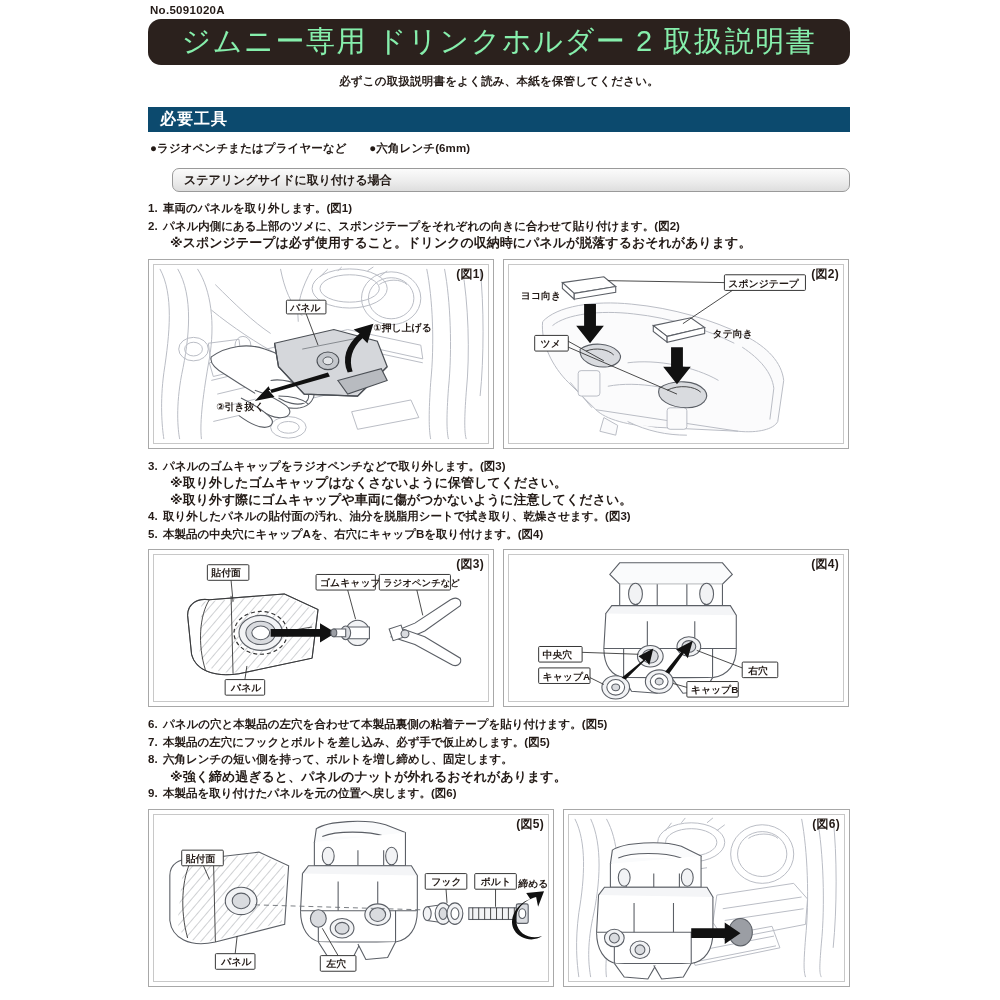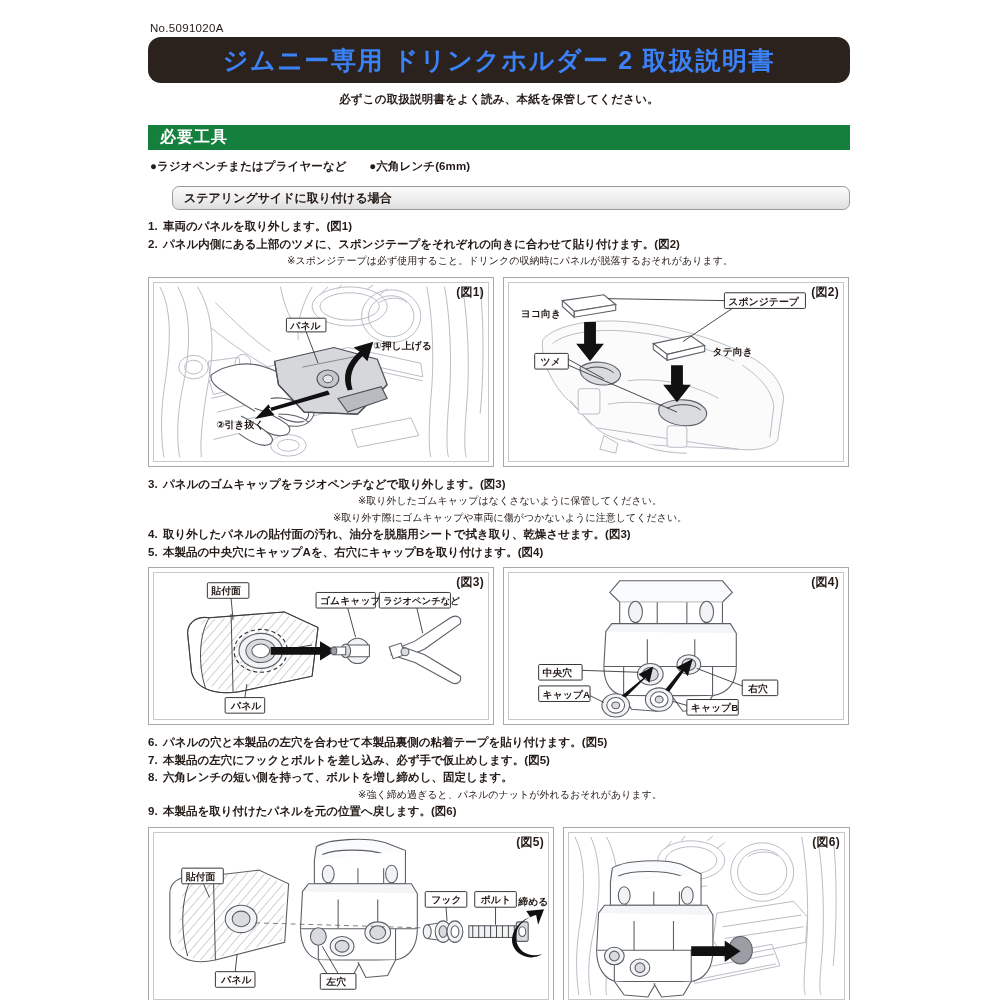--- a/index.html
+++ b/index.html
@@ -11,40 +11,40 @@
     color:#231a16;
     overflow:hidden;
     -webkit-font-smoothing:antialiased;
   }
   .page{position:relative;width:1000px;height:1000px;}
   .content{position:absolute;left:148px;top:0;width:702px;}
 
   
   .partno{
     font-size:11.5px;letter-spacing:.3px;color:#231a16;
-    margin:22px 0 3px 2px;font-weight:400;
+    margin:4px 0 3px 2px;font-weight:700;
   }
 
   
   .titlebar{
     background:#2b211d;border-radius:13px;
     height:46px;display:flex;align-items:center;justify-content:center;
   }
   .titlebar .t{
-    color:#3b82f6;font-size:25px;font-weight:bold;letter-spacing:1.6px;
+    color:#86efac;font-size:29px;font-weight:normal;letter-spacing:1.6px;
     white-space:nowrap;
   }
   .subtitle{
     text-align:center;font-size:11.5px;font-weight:bold;color:#231a16;
     margin:9px 0 18px 0;letter-spacing:.2px;
   }
 
   
   .secbar{
-    background:#15803d;height:25px;display:flex;align-items:center;
+    background:#0c4a6e;height:25px;display:flex;align-items:center;
     margin-bottom:9px;
   }
   .secbar .t{
     color:#fff;font-size:16px;font-weight:bold;padding-left:12px;letter-spacing:1px;
   }
   .toolline{
     font-size:11.5px;font-weight:bold;margin:0 0 12px 2px;letter-spacing:.1px;
   }
   .toolline .sp{display:inline-block;width:16px;}
 
@@ -54,21 +54,21 @@
     background:linear-gradient(to bottom,#fbfbfb 0%,#ededed 55%,#dedede 100%);
     display:flex;align-items:center;margin-bottom:8px;margin-left:24px;
   }
   .subbar .t{font-size:12px;font-weight:bold;padding-left:11px;color:#231a16;}
 
   
   .steps{margin:0 0 7px 0;}
   .step{display:flex;font-size:11.5px;font-weight:bold;line-height:16.5px;margin-bottom:1px;}
   .step .num{width:15px;flex:0 0 15px;text-align:left;}
   .step .txt{flex:1;}
-  .note{font-size:10px;font-weight:normal;line-height:16.5px;padding-left:22px;text-align:center;}
+  .note{font-size:13px;font-weight:bold;line-height:16.5px;padding-left:22px;}
 
   
   .figrow{display:flex;gap:9px;margin-bottom:9px;}
   .figbox{
     border:1px solid #a8a8a8;background:#fff;position:relative;box-sizing:border-box;
   }
   .figbox .inner{position:absolute;left:4px;top:4px;right:4px;bottom:4px;
     border:1px solid #c8c8c8;overflow:hidden;}
   .figlabel{
     position:absolute;right:9px;top:6px;font-size:12px;font-weight:bold;

